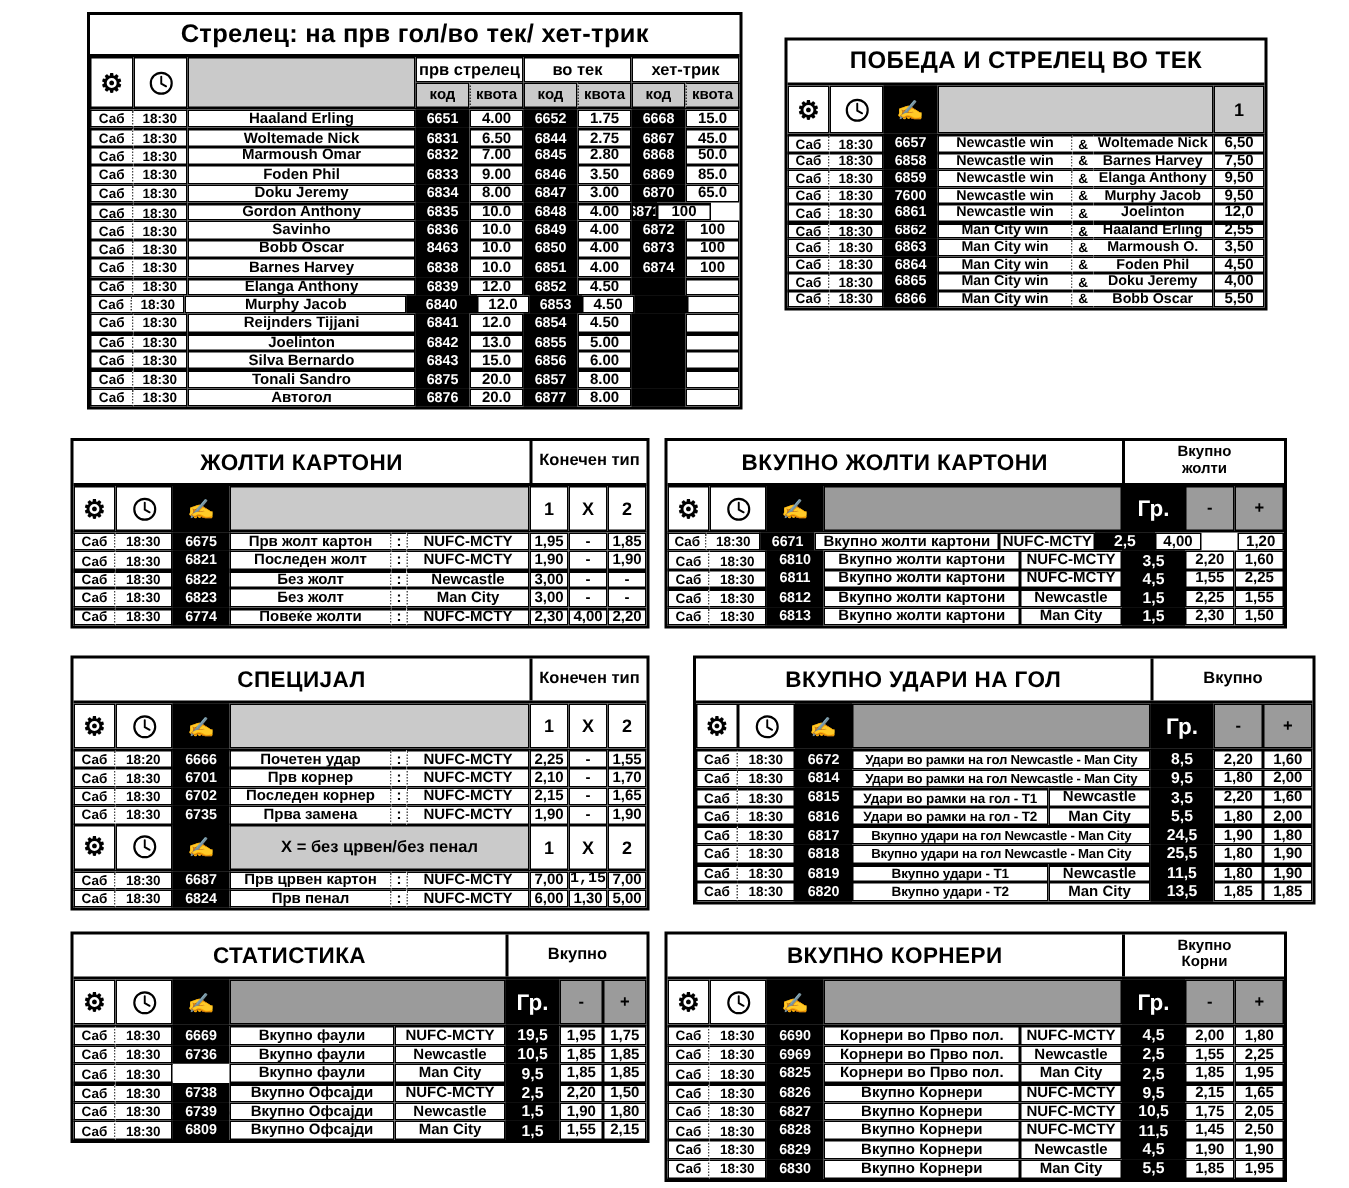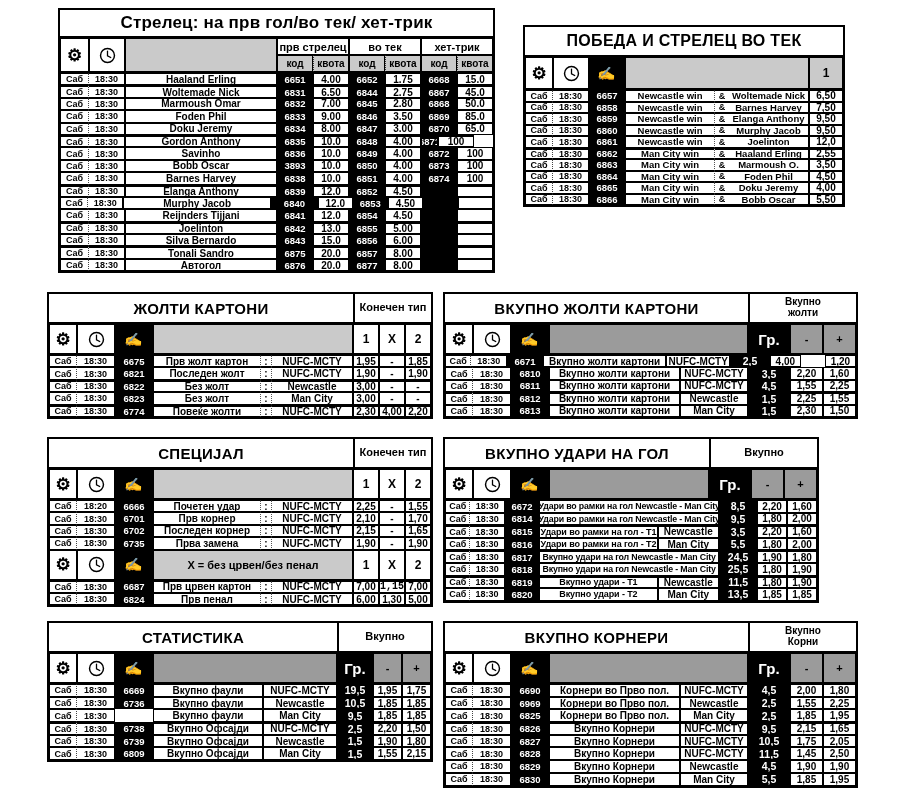--- a/index.html
+++ b/index.html
@@ -8,21 +8,21 @@
     width:899px;height:792px;position:relative;background:#ffffff;
     font-family:"Liberation Sans", sans-serif;font-weight:700;color:#000;
     overflow:hidden;
   }
   .tbl{position:absolute;border:2px solid #000;background:#fff;box-sizing:border-box}
   #t1{left:58px;top:8px;width:437px}
   #t2{left:523px;top:25px;width:322px}
   #t3{left:47px;top:292px;width:386px}
   #t4{left:443px;top:292px;width:415px}
   #t5{left:47px;top:437px;width:386px}
-  #t6{left:443px;top:437px;width:376px}
+  #t6{left:462px;top:437px;width:415px}
   #t7{left:47px;top:621px;width:386px}
   #t8{left:443px;top:621px;width:415px}
 
   .r{display:flex}
   .c{box-sizing:border-box;border:1px solid #000;display:flex;align-items:center;
      justify-content:center;font-size:10px;overflow:hidden;white-space:nowrap;background:#fff}
   .black{background:#000 !important;color:#fff;border-color:#000}
   .gl{background:var(--gl) !important}
   .gd{background:var(--gd) !important}
 
@@ -180,21 +180,21 @@
       <div class="c odds" style="width: 36px;">10.0</div>
       <div class="c black code" style="width: 36px;">6849</div>
       <div class="c odds" style="width: 36px;">4.00</div>
       <div class="c black code" style="width: 36px;">6872</div>
       <div class="c odds" style="width: 36px;">100</div>
     </div>
     <div class="r " style="height: 12.4px;">
       <div class="c day" style="width: 29px;">Саб</div>
       <div class="c time" style="width: 36px;">18:30</div>
       <div class="c player" style="width: 152px;">Bobb Oscar</div>
-      <div class="c black code" style="width: 36px;">3893</div>
+      <div class="c black code" style="width: 36px;">8463</div>
       <div class="c odds" style="width: 36px;">10.0</div>
       <div class="c black code" style="width: 36px;">6850</div>
       <div class="c odds" style="width: 36px;">4.00</div>
       <div class="c black code" style="width: 36px;">6873</div>
       <div class="c odds" style="width: 36px;">100</div>
     </div>
     <div class="r " style="height: 12.4px;">
       <div class="c day" style="width: 29px;">Саб</div>
       <div class="c time" style="width: 36px;">18:30</div>
       <div class="c player" style="width: 152px;">Barnes Harvey</div>
@@ -326,21 +326,21 @@
       <div class="c time" style="width: 36px;">18:30</div>
       <div class="c black code" style="width: 36px;">6859</div>
       <div class="c t2team" style="width: 90px;">Newcastle win</div>
       <div class="c amp" style="width: 14px;">&amp;</div>
       <div class="c t2player" style="width: 80px;">Elanga Anthony</div>
       <div class="c odds" style="width: 34px;">9,50</div>
     </div>
     <div class="r " style="height: 11.5px;">
       <div class="c day" style="width: 28px;">Саб</div>
       <div class="c time" style="width: 36px;">18:30</div>
-      <div class="c black code" style="width: 36px;">6860</div>
+      <div class="c black code" style="width: 36px;">7600</div>
       <div class="c t2team" style="width: 90px;">Newcastle win</div>
       <div class="c amp" style="width: 14px;">&amp;</div>
       <div class="c t2player" style="width: 80px;">Murphy Jacob</div>
       <div class="c odds" style="width: 34px;">9,50</div>
     </div>
     <div class="r " style="height: 11.5px;">
       <div class="c day" style="width: 28px;">Саб</div>
       <div class="c time" style="width: 36px;">18:30</div>
       <div class="c black code" style="width: 36px;">6861</div>
       <div class="c t2team" style="width: 90px;">Newcastle win</div>

